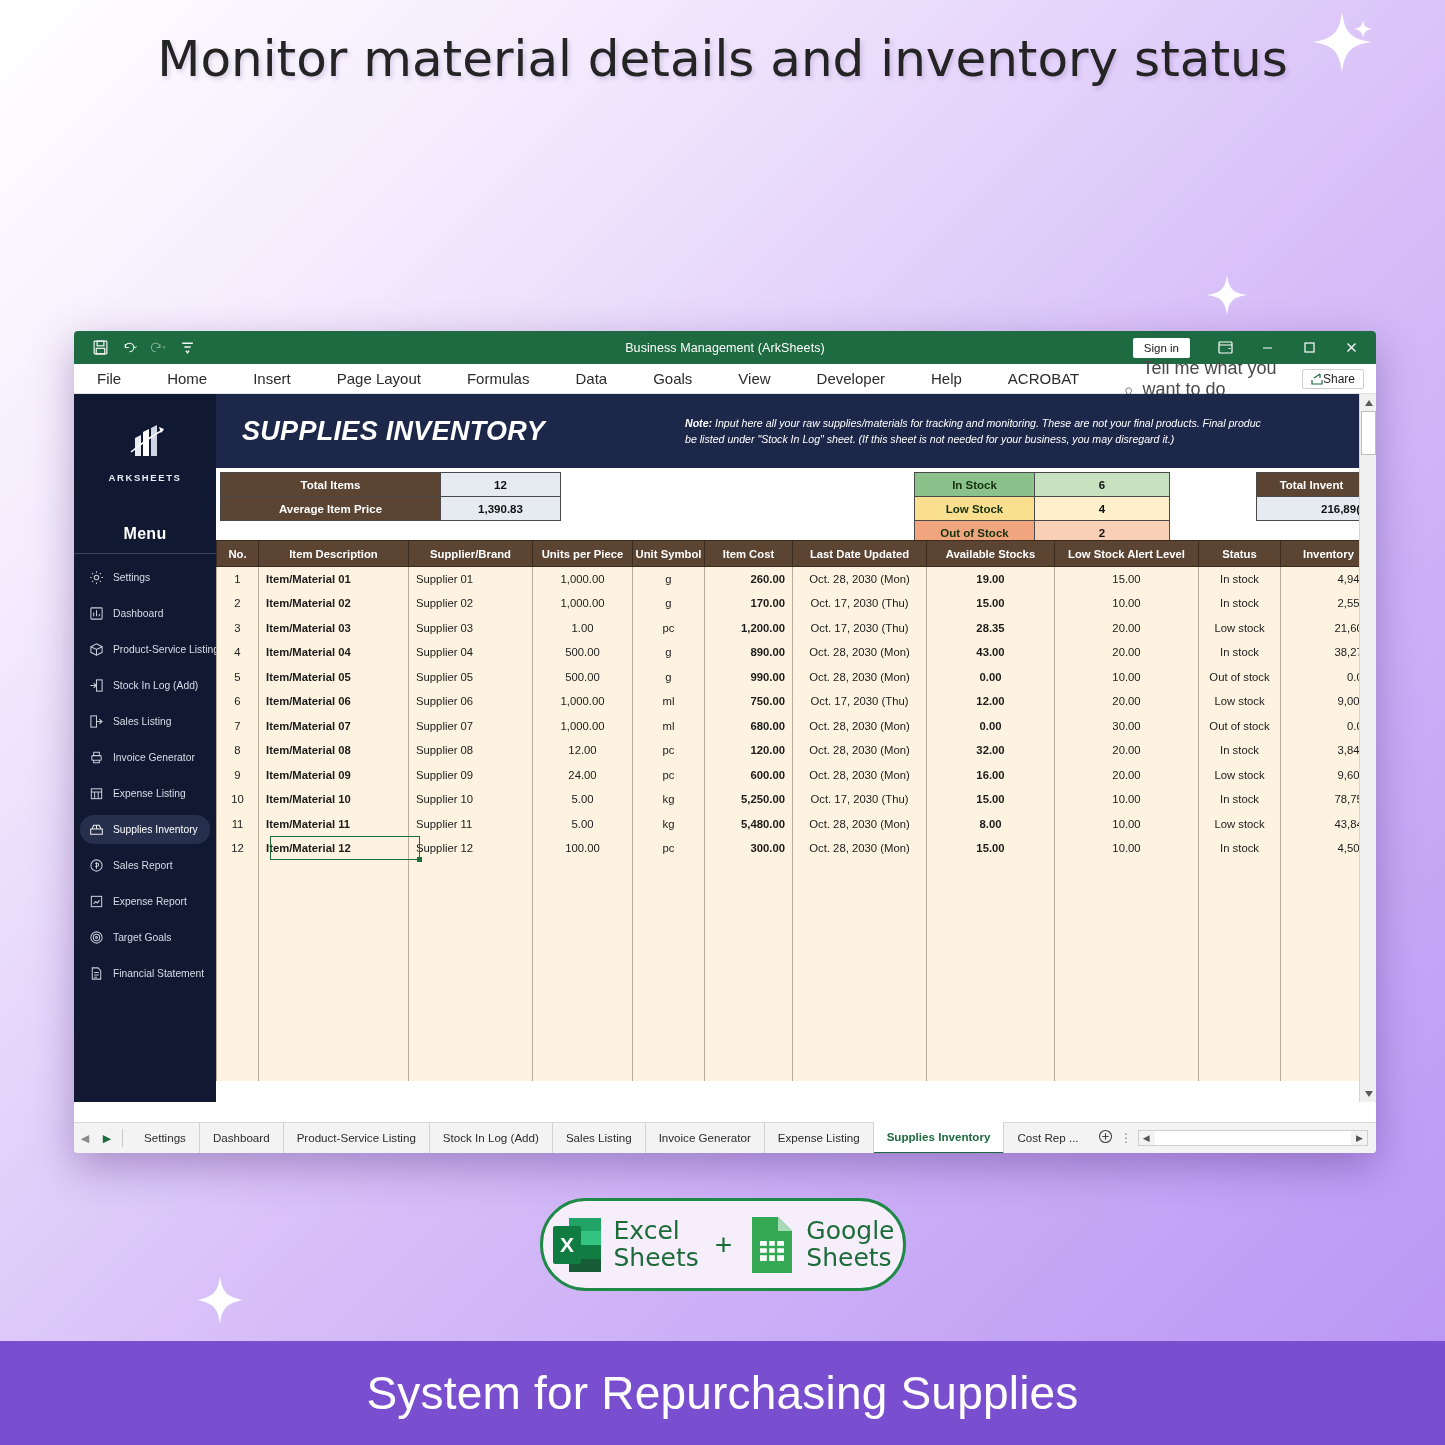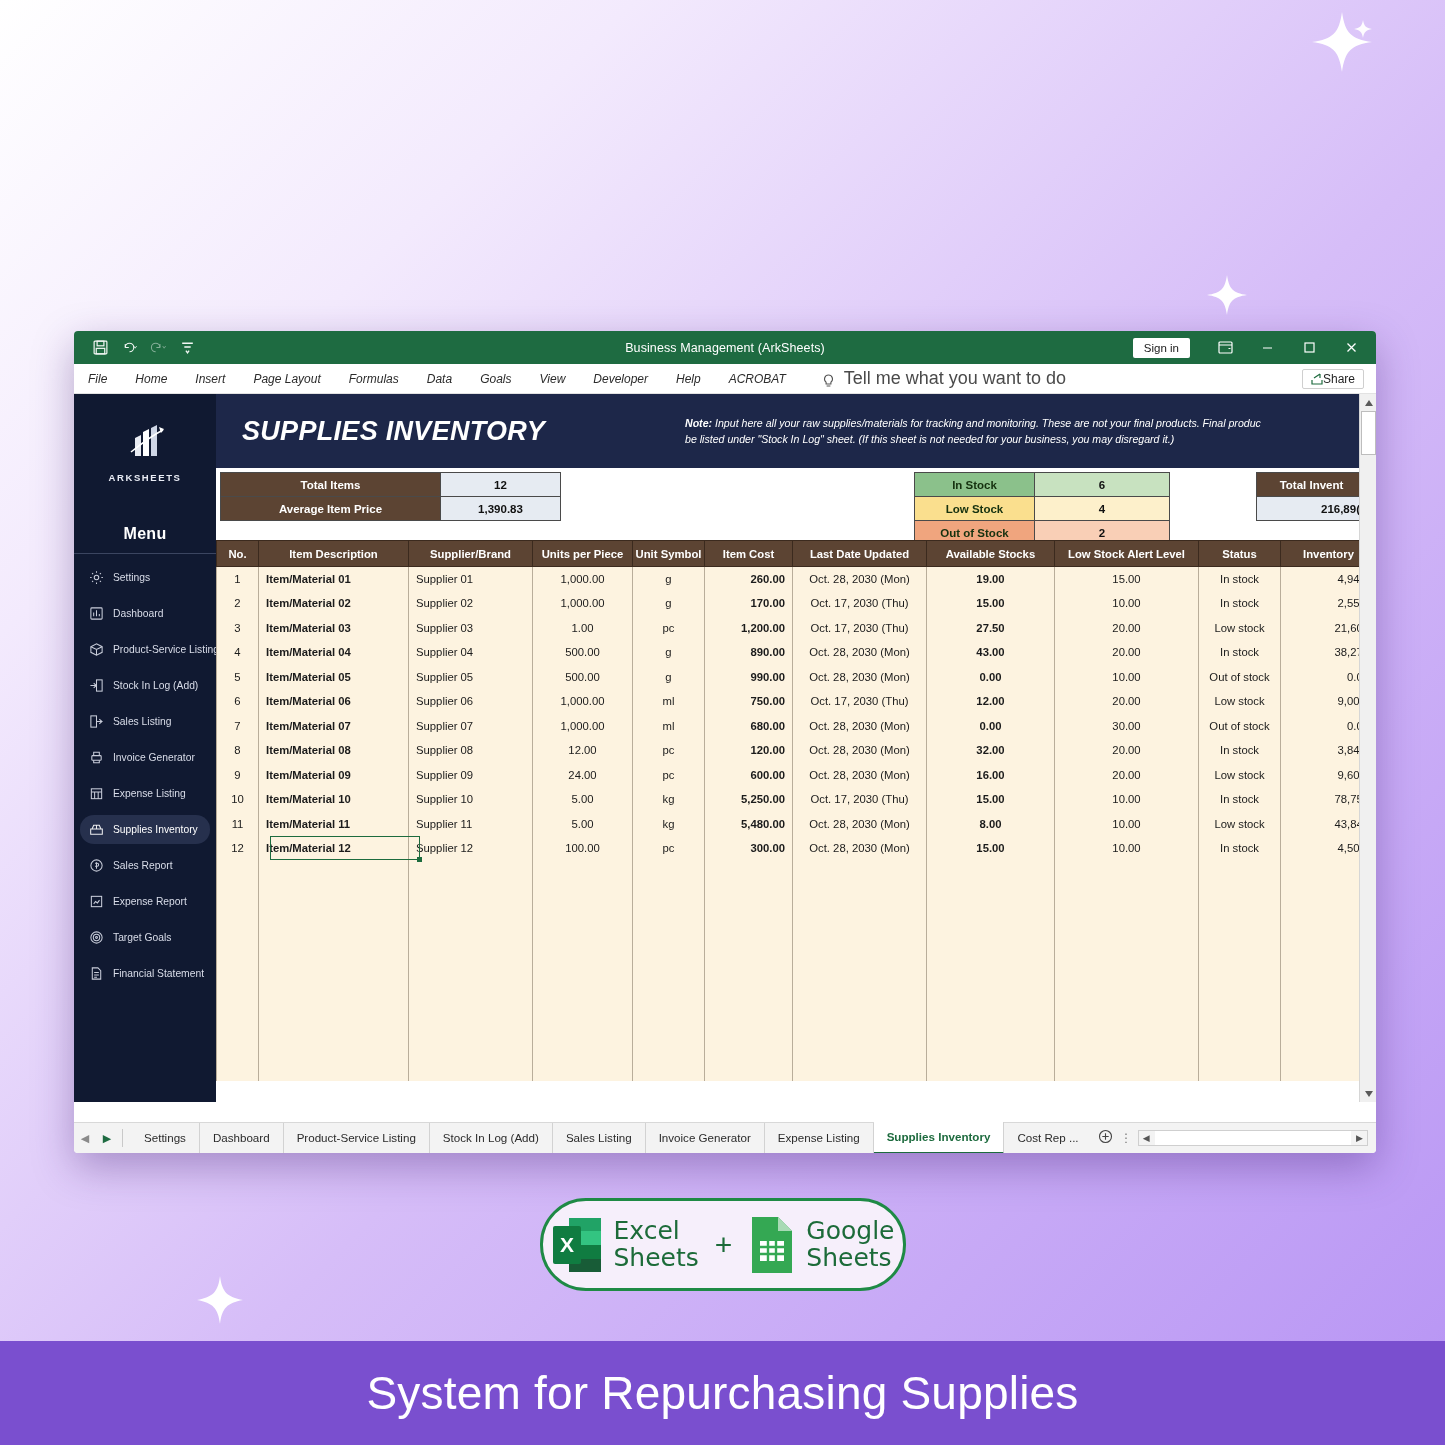--- a/index.html
+++ b/index.html
@@ -71,22 +71,22 @@
     cursor: pointer;
   }
   .winbtn svg { display:block; }
 
   
   #ribbon {
     height: 30px; background: #fff; display: flex; align-items: center;
     border-bottom: 1px solid #e2e2e2; position: relative;
   }
   .ribtab {
-    font-size: 12px; color: #2b2b2b; padding: 0 14px; line-height: 30px;
-    cursor: pointer; white-space: nowrap; font-style: italic;
+    font-size: 15px; color: #2b2b2b; padding: 0 23px; line-height: 30px;
+    cursor: pointer; white-space: nowrap;
   }
   #tellme {
     display:flex; align-items:flex-end; gap:9px; margin-left: 22px;
     font-size: 18px; color: #4a4a4a; cursor: text;
   }
   #share-btn {
     margin-left: auto; margin-right: 12px; display:flex; align-items:center; gap:0;
     font-size: 12px; color: #1f1f1f; border: 1px solid #cfcfcf; border-radius: 2px;
     padding: 2px 8px; cursor: pointer; background:#fff;
   }
@@ -270,20 +270,21 @@
       <path d="M23 3 C25 17 29 21 43 23 C29 25 25 29 23 43 C21 29 17 25 3 23 C17 21 21 17 23 3Z" fill="#ffffff"></path>
     </svg>
 </div>
 <div class="sparkle" style="left:192px; top:1272px;">
   <svg width="56" height="56" viewBox="0 0 56 56">
       <path d="M28 4 C30 20 35 25 51 28 C35 31 30 36 28 52 C26 36 21 31 5 28 C21 25 26 20 28 4Z" fill="#ffffff"></path>
     </svg>
 </div>
 
 <div id="hero">
+  <div id="hero-sub">Monitor material details and inventory status</div>
 </div>
 
 <div id="excel-window">
 
   <div id="titlebar">
     <div id="qat">
       <svg class="qat-ico" viewBox="0 0 20 20" fill="none" stroke="#fff" stroke-width="1.4">
           <rect x="2.5" y="2.5" width="15" height="15" rx="1"></rect>
           <rect x="6" y="2.5" width="8" height="5.5"></rect>
           <rect x="5" y="11" width="10" height="6.5"></rect>
@@ -572,21 +573,21 @@
                 <td class="c-inv">2,550.</td>
               </tr>
               <tr>
                 <td class="c-no">3</td>
                 <td class="c-desc">Item/Material 03</td>
                 <td class="c-sup">Supplier 03</td>
                 <td class="c-num">1.00</td>
                 <td class="c-sym">pc</td>
                 <td class="c-cost">1,200.00</td>
                 <td class="c-date">Oct. 17, 2030 (Thu)</td>
-                <td class="c-avail">27.50</td>
+                <td class="c-avail">28.35</td>
                 <td class="c-alert">20.00</td>
                 <td class="c-status st-low">Low stock</td>
                 <td class="c-inv">21,600</td>
               </tr>
               <tr>
                 <td class="c-no">4</td>
                 <td class="c-desc">Item/Material 04</td>
                 <td class="c-sup">Supplier 04</td>
                 <td class="c-num">500.00</td>
                 <td class="c-sym">g</td>

